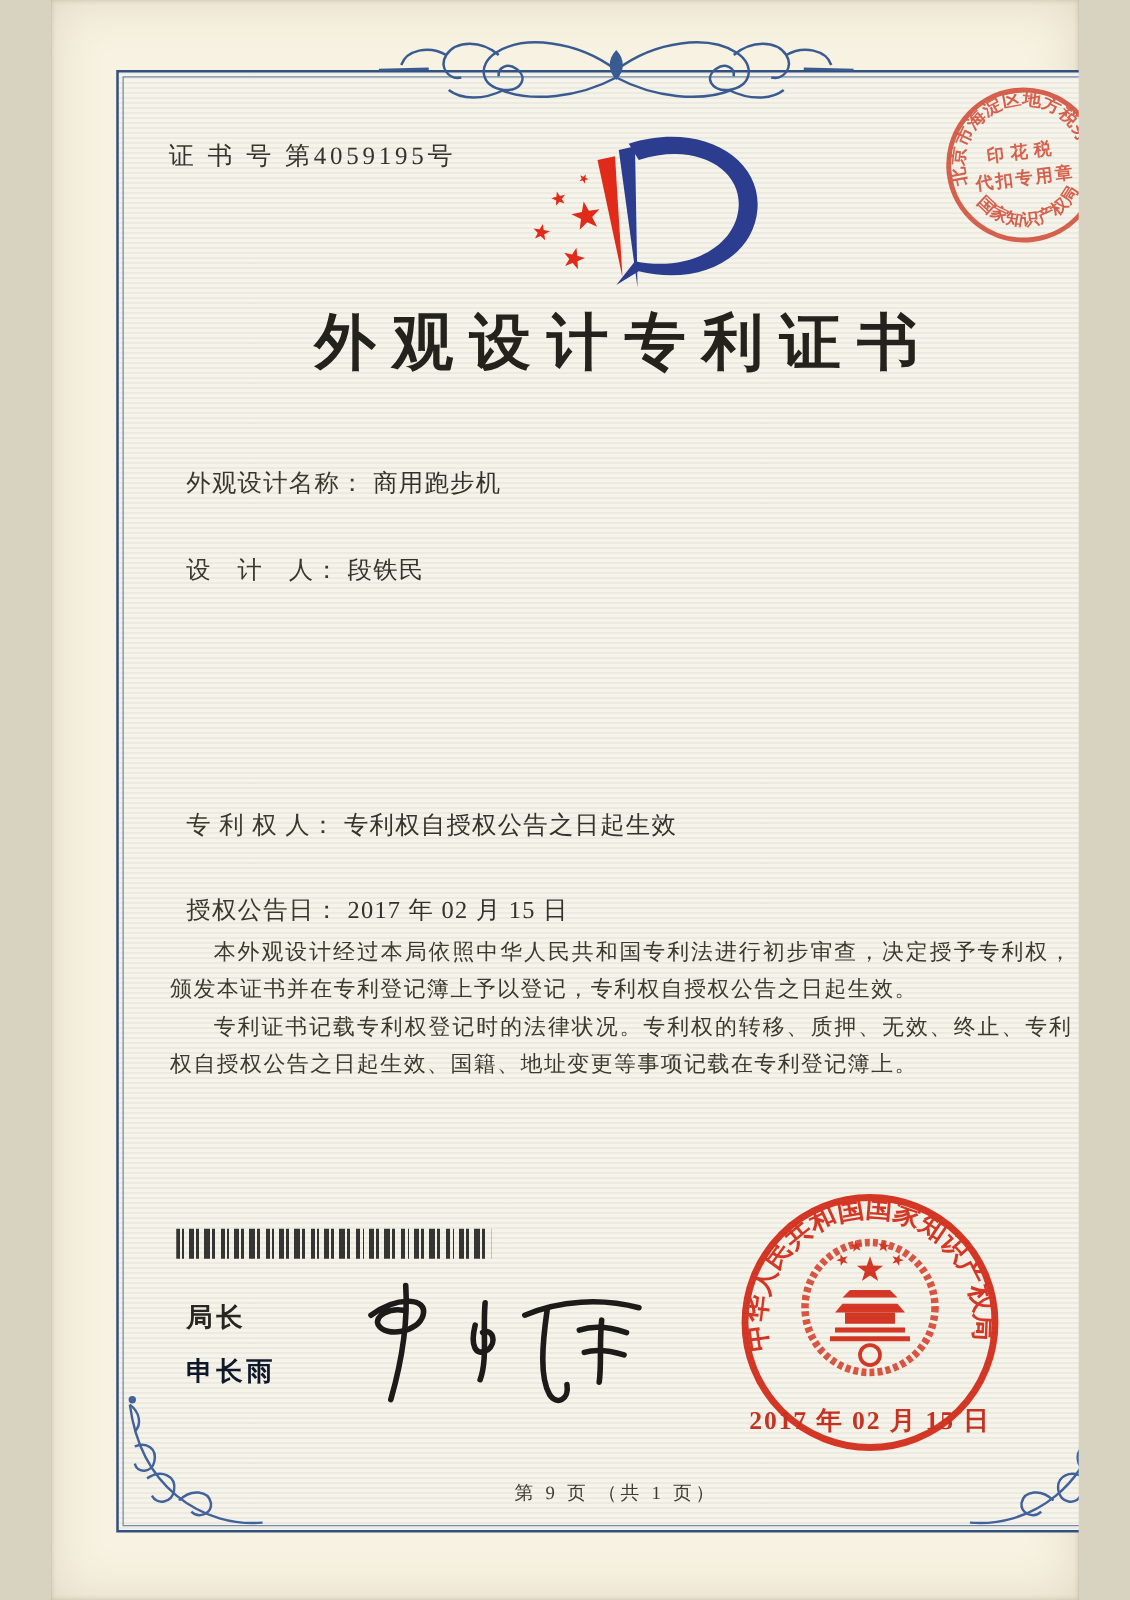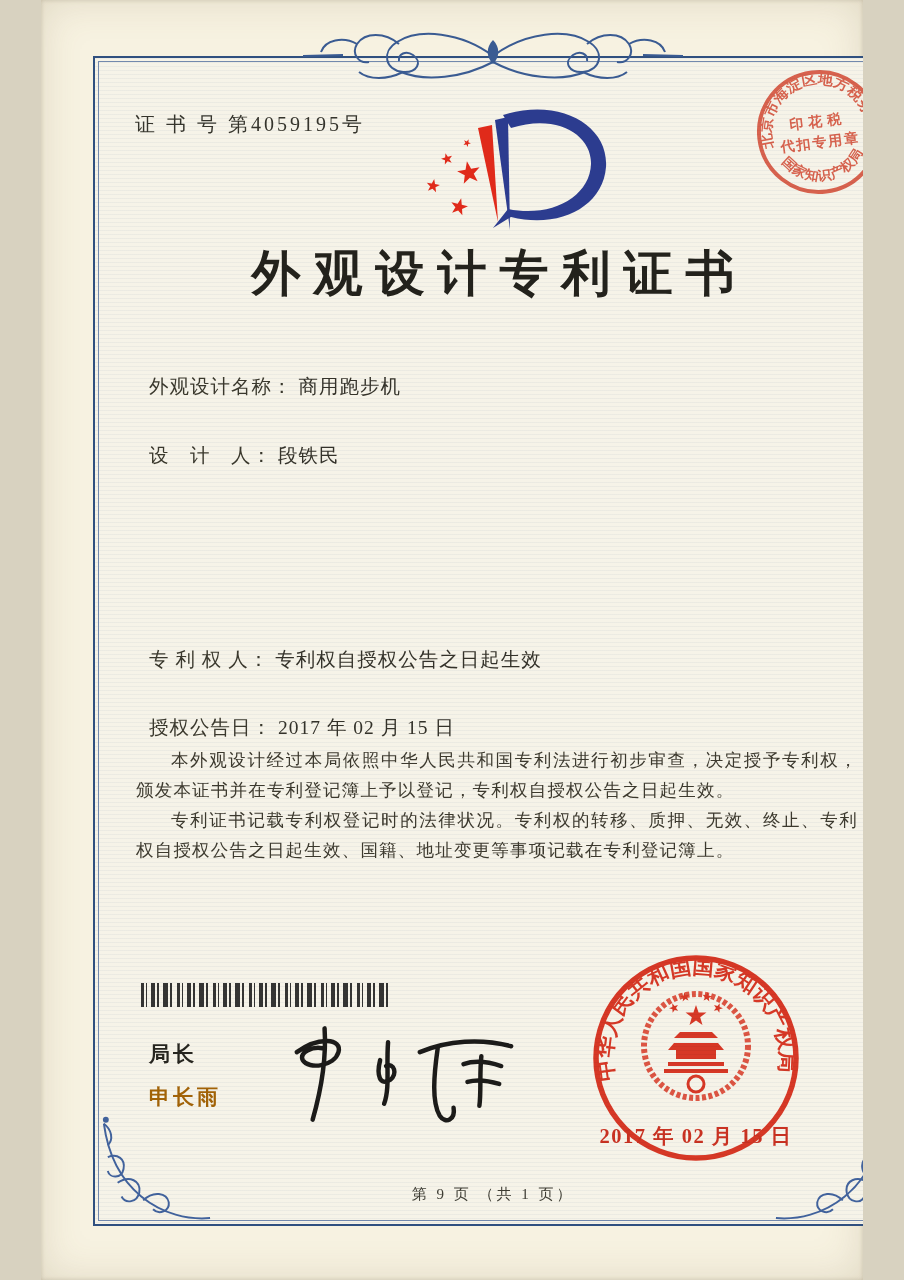--- a/index.html
+++ b/index.html
@@ -28,35 +28,35 @@
     left:0;top:241px;width:904px;text-align:center;margin:0;
     font-size:49px;font-weight:bold;letter-spacing:13px;text-indent:13px;color:#23221c;
   }
   .field-row{position:absolute;left:108px;font-size:19.5px;letter-spacing:1px;color:#3a382d;white-space:nowrap;}
   .field-row .flabel{color:#3a382d;}
   .field-row .fvalue{margin-left:6px;color:#34322a;}
   .paras{
     left:95px;top:746px;width:722px;font-size:17.5px;line-height:30px;
     text-align:justify;color:#3c392e;letter-spacing:1.2px;
   }
-  .paras p{margin:0;text-indent:2em;font-family:Liberation Mono, monospace;}
+  .paras p{margin:0;text-indent:2em;}
   .barcode{
     left:100px;top:983px;width:252px;height:24px;opacity:.88;
     background:repeating-linear-gradient(90deg,
       #1b1b1b 0 3px, transparent 3px 5px,
       #1b1b1b 5px 6px, transparent 6px 10px,
       #1b1b1b 10px 14px, transparent 14px 16px,
       #1b1b1b 16px 18px, transparent 18px 22px,
       #1b1b1b 22px 27px, transparent 27px 29px,
       #1b1b1b 29px 31px, transparent 31px 36px);
   }
   .sig-title{left:108px;top:1040px;font-size:21px;font-weight:600;letter-spacing:3px;
     font-family:"Liberation Sans","DejaVu Sans",sans-serif;color:#26251f;}
   .sig-name{left:108px;top:1083px;font-size:21px;font-weight:600;letter-spacing:3px;
-    font-family:"Liberation Sans","DejaVu Sans",sans-serif;color:#a16207;}
+    font-family:"Liberation Sans","DejaVu Sans",sans-serif;color:#0f172a;}
   .footer{
     left:0;top:1185px;width:904px;text-align:center;font-size:15px;letter-spacing:3px;color:#3d3c33;
   }
   .seal{mix-blend-mode:multiply;}
   svg text{font-family:"Liberation Serif","DejaVu Serif",serif;}
 </style>
 </head>
 <body>
 
 <div class="page">

